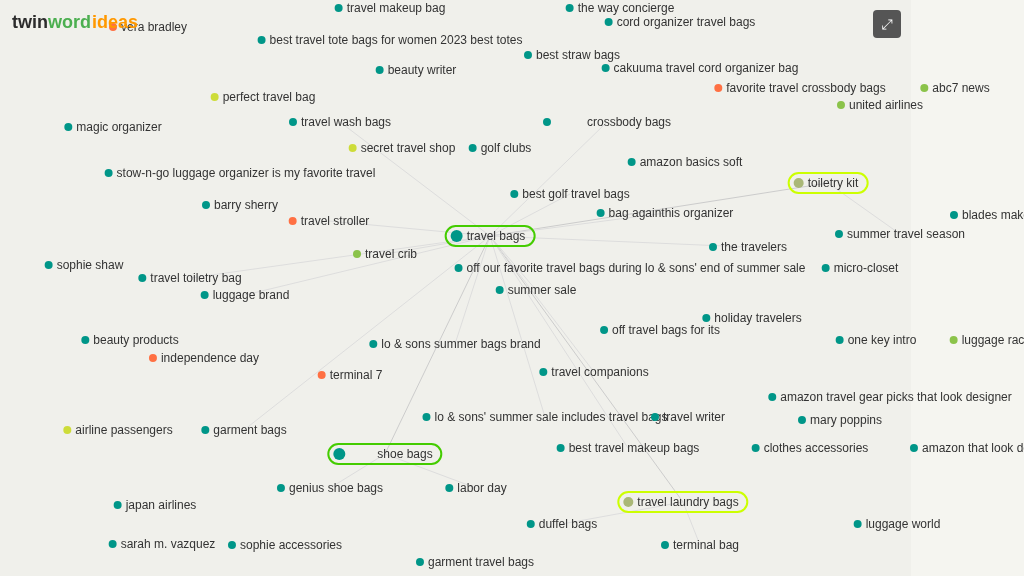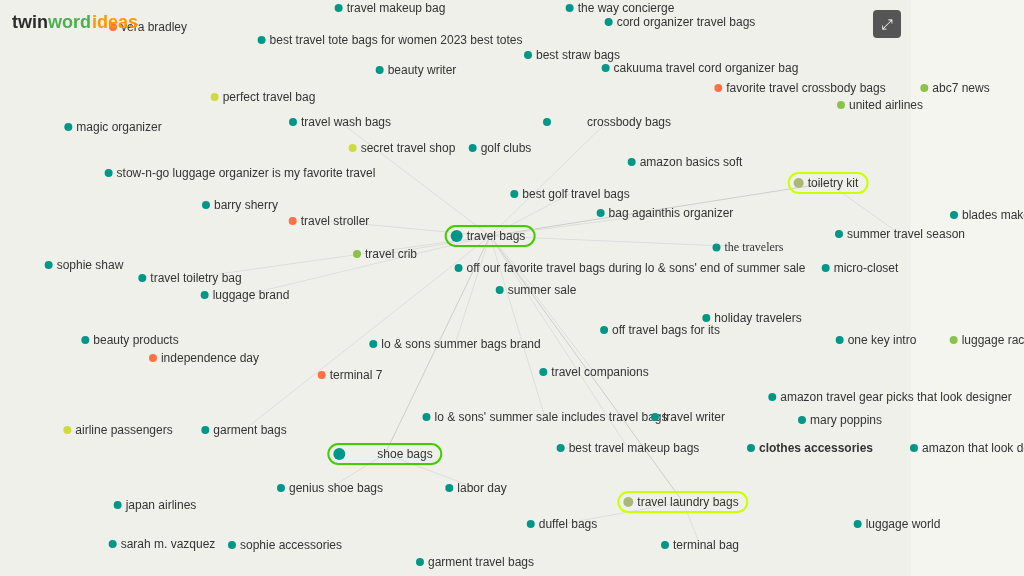--- a/index.html
+++ b/index.html
@@ -248,21 +248,21 @@
         <span>bag againthis organizer</span>
       </div>
       <div class="kw" style="left: 329px; top: 221px;">
         <div class="dot" style="width: 8px; height: 8px; background: rgb(255, 112, 67);"></div>
         <span>travel stroller</span>
       </div>
       <div class="kw" style="left: 900px; top: 234px;">
         <div class="dot" style="width: 8px; height: 8px; background: rgb(0, 150, 136);"></div>
         <span>summer travel season</span>
       </div>
-      <div class="kw" style="left: 748px; top: 247px; font-family: Liberation Serif, serif;">
+      <div class="kw" style="left: 748px; top: 247px;">
         <div class="dot" style="width: 8px; height: 8px; background: rgb(0, 150, 136);"></div>
         <span>the travelers</span>
       </div>
       <div class="kw" style="left: 84px; top: 265px;">
         <div class="dot" style="width: 8px; height: 8px; background: rgb(0, 150, 136);"></div>
         <span>sophie shaw</span>
       </div>
       <div class="kw" style="left: 385px; top: 254px;">
         <div class="dot" style="width: 8px; height: 8px; background: rgb(139, 195, 74);"></div>
         <span>travel crib</span>
@@ -344,21 +344,21 @@
         <span>travel writer</span>
       </div>
       <div class="kw" style="left: 840px; top: 420px;">
         <div class="dot" style="width: 8px; height: 8px; background: rgb(0, 150, 136);"></div>
         <span>mary poppins</span>
       </div>
       <div class="kw" style="left: 628px; top: 448px;">
         <div class="dot" style="width: 8px; height: 8px; background: rgb(0, 150, 136);"></div>
         <span>best travel makeup bags</span>
       </div>
-      <div class="kw" style="left: 810px; top: 448px; font-weight: bold;">
+      <div class="kw" style="left: 810px; top: 448px;">
         <div class="dot" style="width: 8px; height: 8px; background: rgb(0, 150, 136);"></div>
         <span>clothes accessories</span>
       </div>
       <div class="kw" style="left: 970px; top: 448px;">
         <div class="dot" style="width: 8px; height: 8px; background: rgb(0, 150, 136);"></div>
         <span>amazon that look de</span>
       </div>
       <div class="kw" style="left: 330px; top: 488px;">
         <div class="dot" style="width: 8px; height: 8px; background: rgb(0, 150, 136);"></div>
         <span>genius shoe bags</span>

